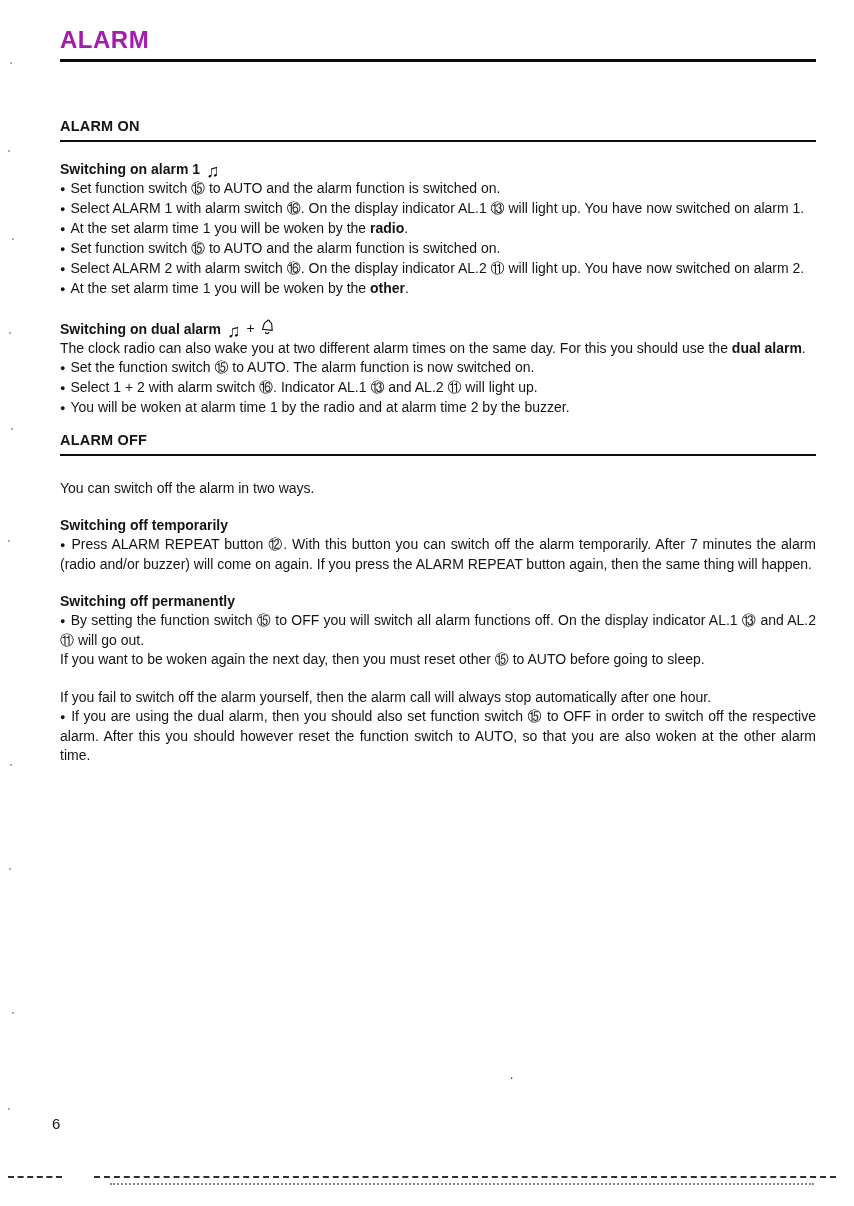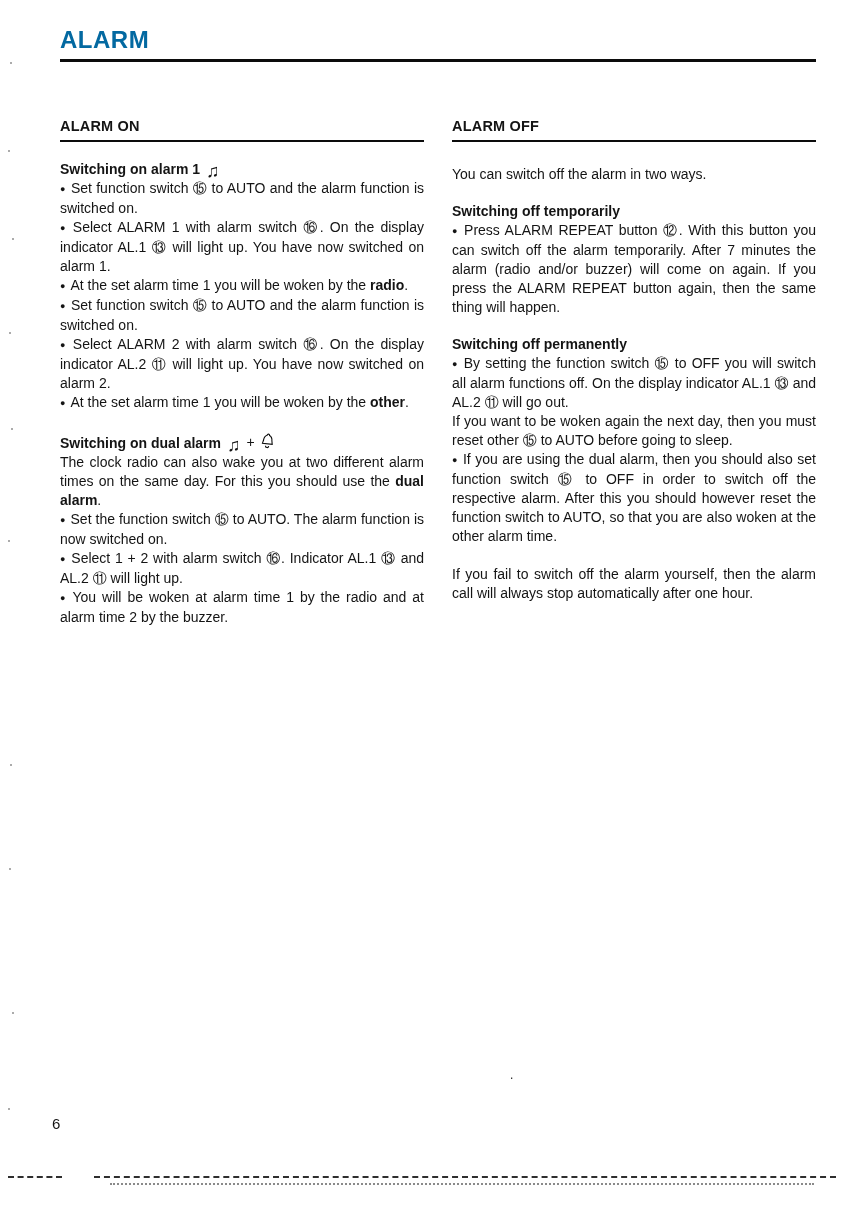--- a/index.html
+++ b/index.html
@@ -12,30 +12,31 @@
     overflow:hidden;
   }
   .page{
     position:absolute;
     left:60px; right:38px; top:26px;
   }
   .doc-title{
     font-size:24px;
     font-weight:bold;
     letter-spacing:0.5px;
-    color:#0369a1;
+    color:#a21caf;
   }
   .title-rule{
     border-bottom:3.5px solid #0c0c0c;
     margin-top:5px;
   }
   .columns{
     display:flex;
-    gap:28px;
+    gap:14px;
     margin-top:56px;
+    flex-direction:column;
   }
   .col{flex:1; min-width:0;}
   .col-heading{
     font-size:14.5px;
     font-weight:bold;
     letter-spacing:0.2px;
     padding-bottom:6px;
     border-bottom:2.5px solid #0c0c0c;
   }
   .sec-title{
@@ -170,23 +171,23 @@
       <div class="sec-title">
         <span>Switching off temporarily</span>
       </div>
       <p class="para"><span class="bullet">●</span><span>Press ALARM REPEAT button ⑫. With this button you can switch off the alarm temporarily. After 7 minutes the alarm (radio and/or buzzer) will come on again. If you press the ALARM REPEAT button again, then the same thing will happen.</span></p>
 
       <div class="sec-title">
         <span>Switching off permanently</span>
       </div>
       <p class="para"><span class="bullet">●</span><span>By setting the function switch ⑮ to OFF you will switch all alarm functions off. On the display indicator AL.1 ⑬ and AL.2 ⑪ will go out.</span></p>
       <p class="para"><span>If you want to be woken again the next day, then you must reset other ⑮ to AUTO before going to sleep.</span></p>
+      <p class="para spaced"><span>If you fail to switch off the alarm yourself, then the alarm call will always stop automatically after one hour.</span></p>
+
       <p class="para"><span class="bullet">●</span><span>If you are using the dual alarm, then you should also set function switch ⑮ to OFF in order to switch off the respective alarm. After this you should however reset the function switch to AUTO, so that you are also woken at the other alarm time.</span></p>
-
-      <p class="para spaced"><span>If you fail to switch off the alarm yourself, then the alarm call will always stop automatically after one hour.</span></p>
     </div>
 
   </div>
 </div>
 
 <div class="page-number">6</div>
 
 <span class="mid-dot">.</span>
 
 <div class="bottom-marks">

